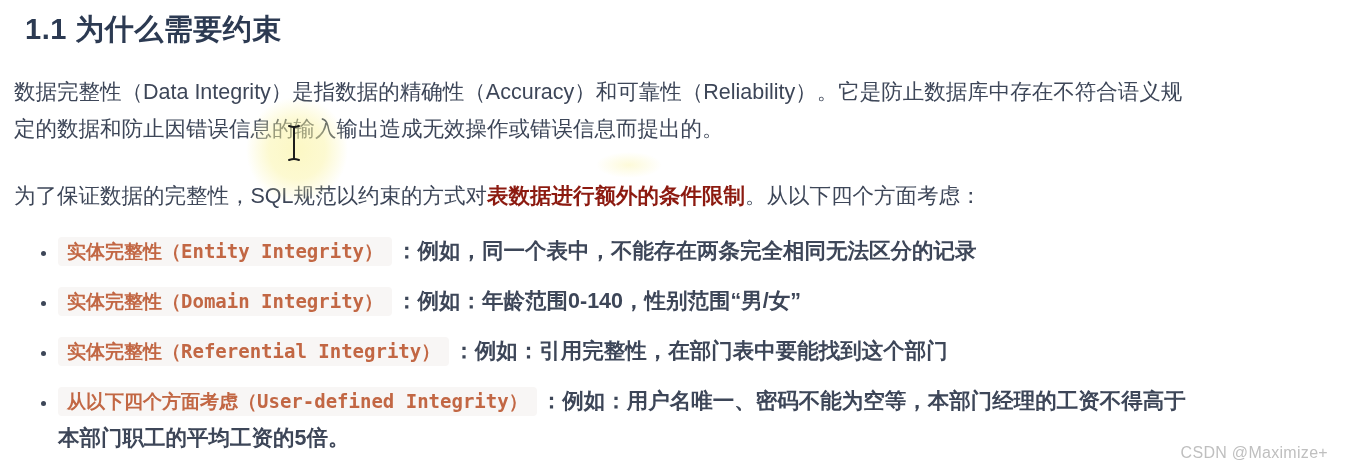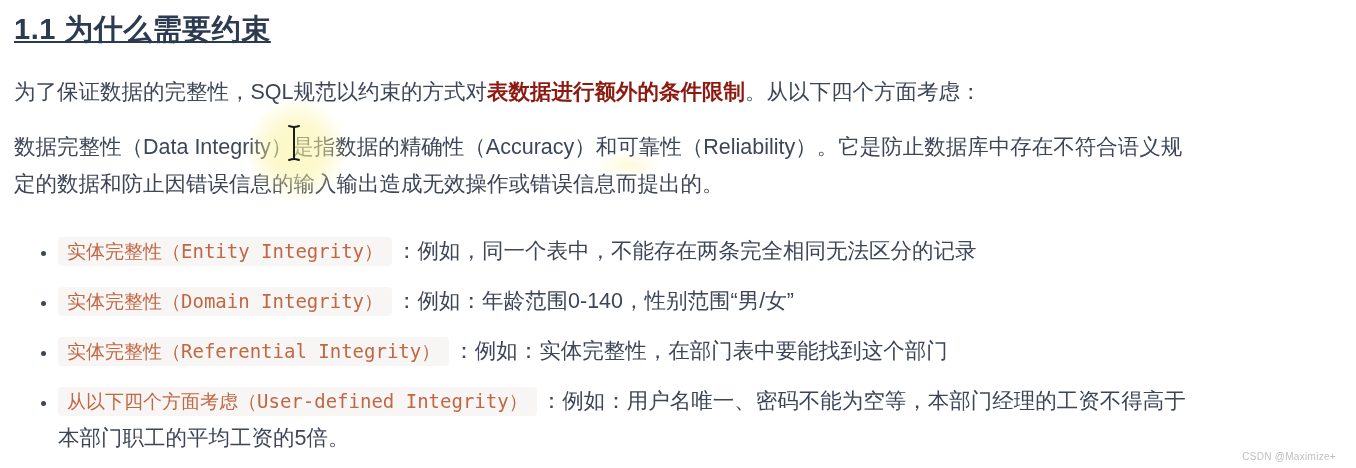--- a/index.html
+++ b/index.html
@@ -15,45 +15,45 @@
     overflow: hidden;
     background: #ffffff;
   }
   .content {
     position: absolute;
     left: 14px;
     top: 10px;
     width: 1185px;
   }
   h1.doc-heading {
-    margin: 0 0 26px 0;
+    margin: 0 0 26px 11px;
     font-size: 29px;
     line-height: 38px;
     font-weight: 700;
     color: #2c3a52;
     letter-spacing: 0.5px;
-    text-decoration: underline;
   }
   p.body-para {
     margin: 0 0 30px 0;
     font-size: 21.5px;
     line-height: 37px;
     color: #3d4658;
   }
   p.body-para.constraint {
     margin-bottom: 18px;
   }
   .emph-red {
     color: #8c1a10;
     font-weight: 700;
   }
   ul.integrity-list {
     margin: 0;
     padding: 0 0 0 44px;
     list-style: disc;
+    font-weight: bold;
   }
   ul.integrity-list li {
     font-size: 21.5px;
     line-height: 37px;
     color: #3d4658;
     margin-bottom: 13px;
     max-width: 1145px;
   }
   ul.integrity-list li::marker {
     color: #3d4658;
@@ -64,23 +64,23 @@
     font-size: 19px;
     color: #c26744;
     background: #f8f6f5;
     border-radius: 4px;
     padding: 3px 9px 4px 9px;
     margin-right: 4px;
     white-space: nowrap;
   }
   .watermark {
     position: absolute;
-    right: 20px;
+    right: 28px;
     bottom: 6px;
-    font-size: 10px;
+    font-size: 16px;
     color: #bfbfbf;
     letter-spacing: 0.3px;
   }
   
   .click-glow {
     position: absolute;
     left: 246px;
     top: 97px;
     width: 102px;
     height: 106px;
@@ -109,37 +109,37 @@
 </style>
 </head>
 <body>
 
 <div class="page">
 
   <div class="content">
 
     <h1 class="doc-heading">1.1 为什么需要约束</h1>
 
+    <p class="body-para">
+      <span>数据完整性（Data Integrity）是指数据的精确性（Accuracy）和可靠性（Reliability）。它是防止数据库中存在不符合语义规定的数据和防止因错误信息的输入输出造成无效操作或错误信息而提出的。</span>
+    </p>
+
     <p class="body-para constraint">
       <span>为了保证数据的完整性，SQL规范以约束的方式对</span><span class="emph-red">表数据进行额外的条件限制</span><span>。从以下四个方面考虑：</span>
-    </p>
-
-    <p class="body-para">
-      <span>数据完整性（Data Integrity）是指数据的精确性（Accuracy）和可靠性（Reliability）。它是防止数据库中存在不符合语义规定的数据和防止因错误信息的输入输出造成无效操作或错误信息而提出的。</span>
     </p>
 
     <ul class="integrity-list">
       <li>
         <code class="inline-code">实体完整性（Entity Integrity）</code><span>：例如，同一个表中，不能存在两条完全相同无法区分的记录</span>
       </li>
       <li>
         <code class="inline-code">实体完整性（Domain Integrity）</code><span>：例如：年龄范围0-140，性别范围“男/女”</span>
       </li>
       <li>
-        <code class="inline-code">实体完整性（Referential Integrity）</code><span>：例如：实体完整性，在部门表中要能找到这个部门</span>
+        <code class="inline-code">实体完整性（Referential Integrity）</code><span>：例如：引用完整性，在部门表中要能找到这个部门</span>
       </li>
       <li>
         <code class="inline-code">从以下四个方面考虑（User-defined Integrity）</code><span>：例如：用户名唯一、密码不能为空等，本部门经理的工资不得高于本部门职工的平均工资的5倍。</span>
       </li>
     </ul>
 
   </div>
 
   <div class="click-glow"></div>
   <div class="click-glow-faded"></div>

